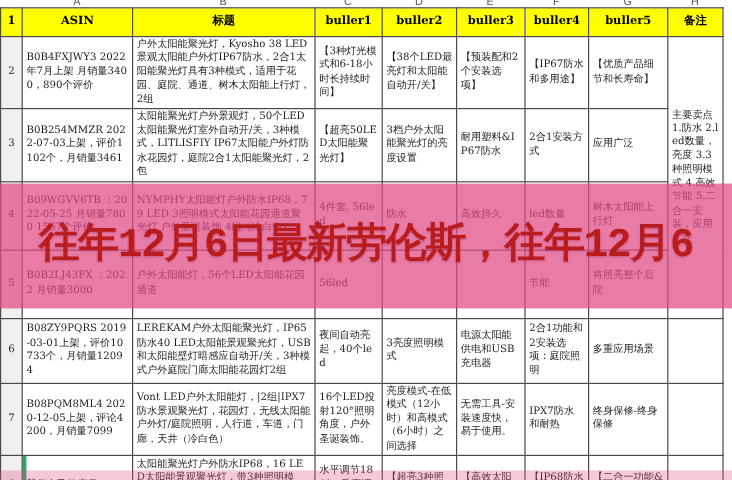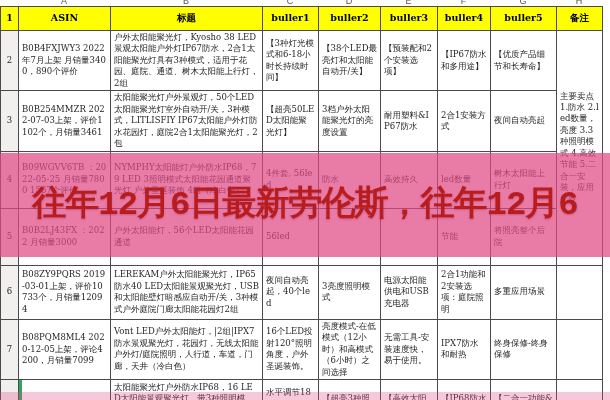--- a/index.html
+++ b/index.html
@@ -128,21 +128,21 @@
     </tr>
 
     <tr class="r3">
       <td class="rownum">3</td>
       <td>B0B254MMZR 2022-07-03上架，评价1102个，月销量3461</td>
       <td>太阳能聚光灯户外景观灯，50个LED太阳能聚光灯室外自动开/关，3种模式，LITLISFIY IP67太阳能户外灯防水花园灯，庭院2合1太阳能聚光灯，2包</td>
       <td>【超亮50LED太阳能聚光灯】</td>
       <td>3档户外太阳能聚光灯的亮度设置</td>
       <td>耐用塑料&amp;IP67防水</td>
       <td>2合1安装方式</td>
-      <td>夜间自动亮起</td>
+      <td>应用广泛</td>
     </tr>
 
     <tr class="r4">
       <td class="rownum">4</td>
       <td>B09WGVV6TB ：2022-05-25 月销量7800 1567个评价</td>
       <td>NYMPHY太阳能灯户外防水IP68，79 LED 3照明模式太阳能花园通道聚光灯 户外圣诞装饰 4组（冷白色）</td>
       <td>4件套, 56led</td>
       <td>防水</td>
       <td>高效持久</td>
       <td>led数量</td>

